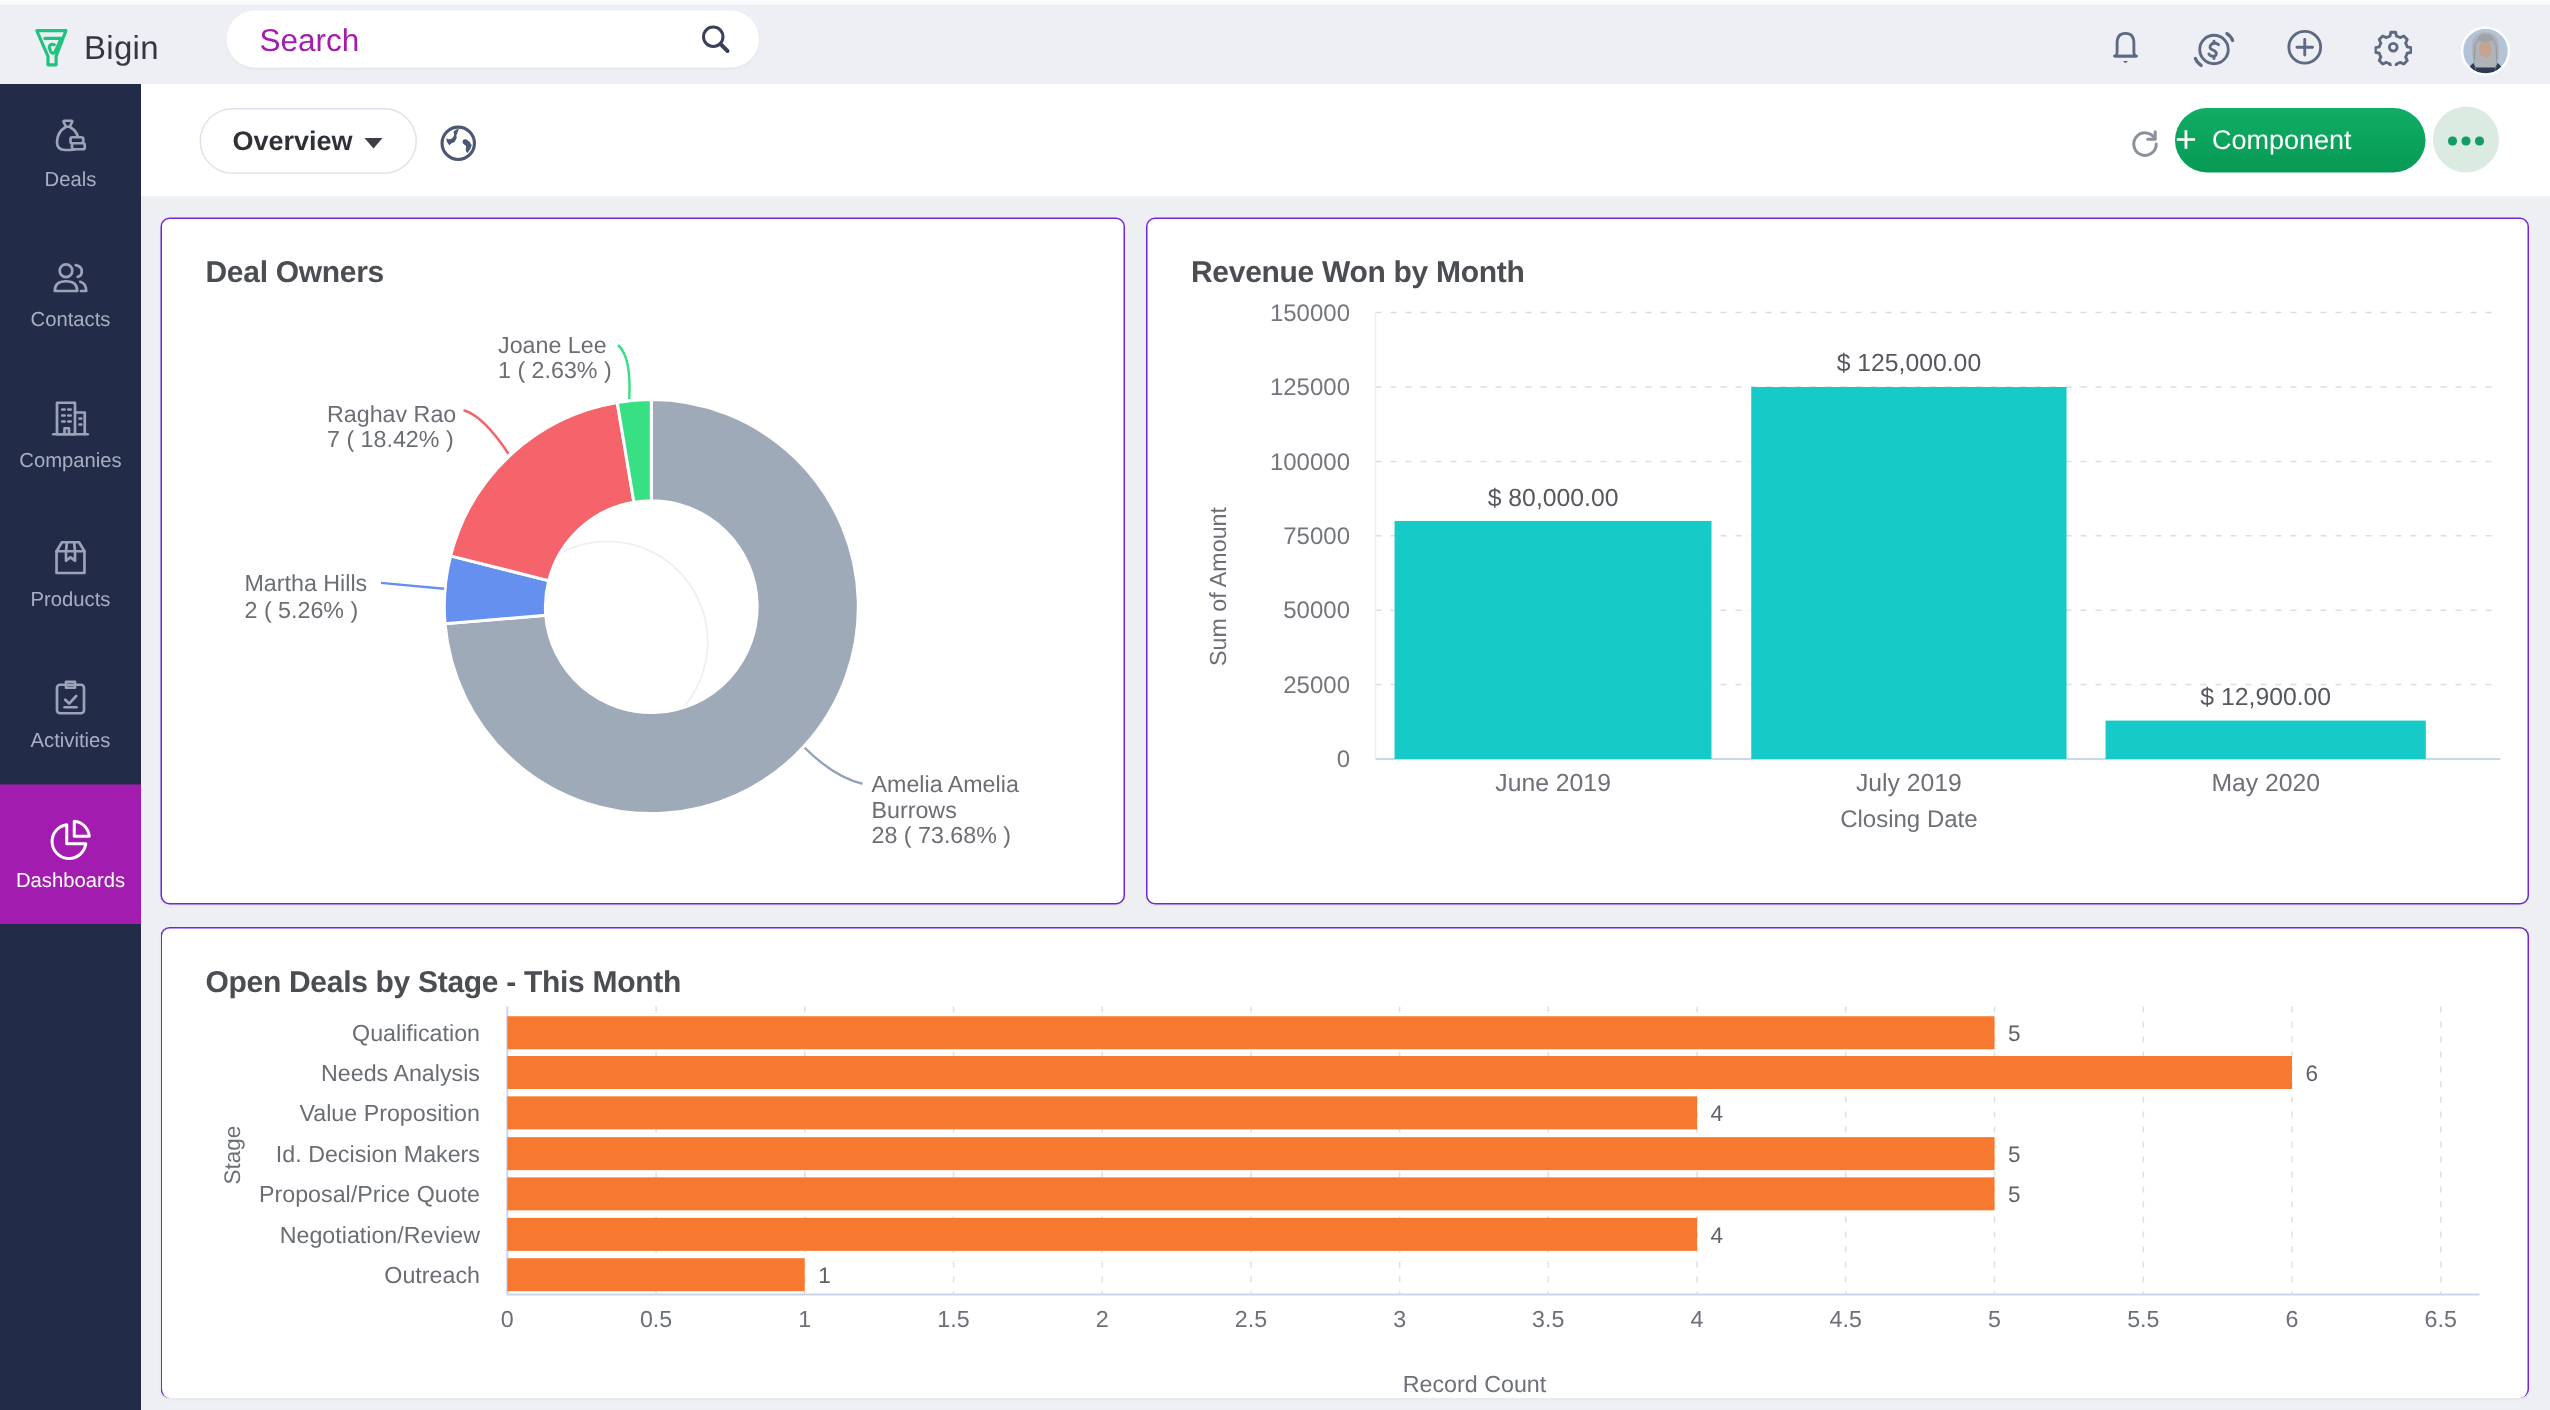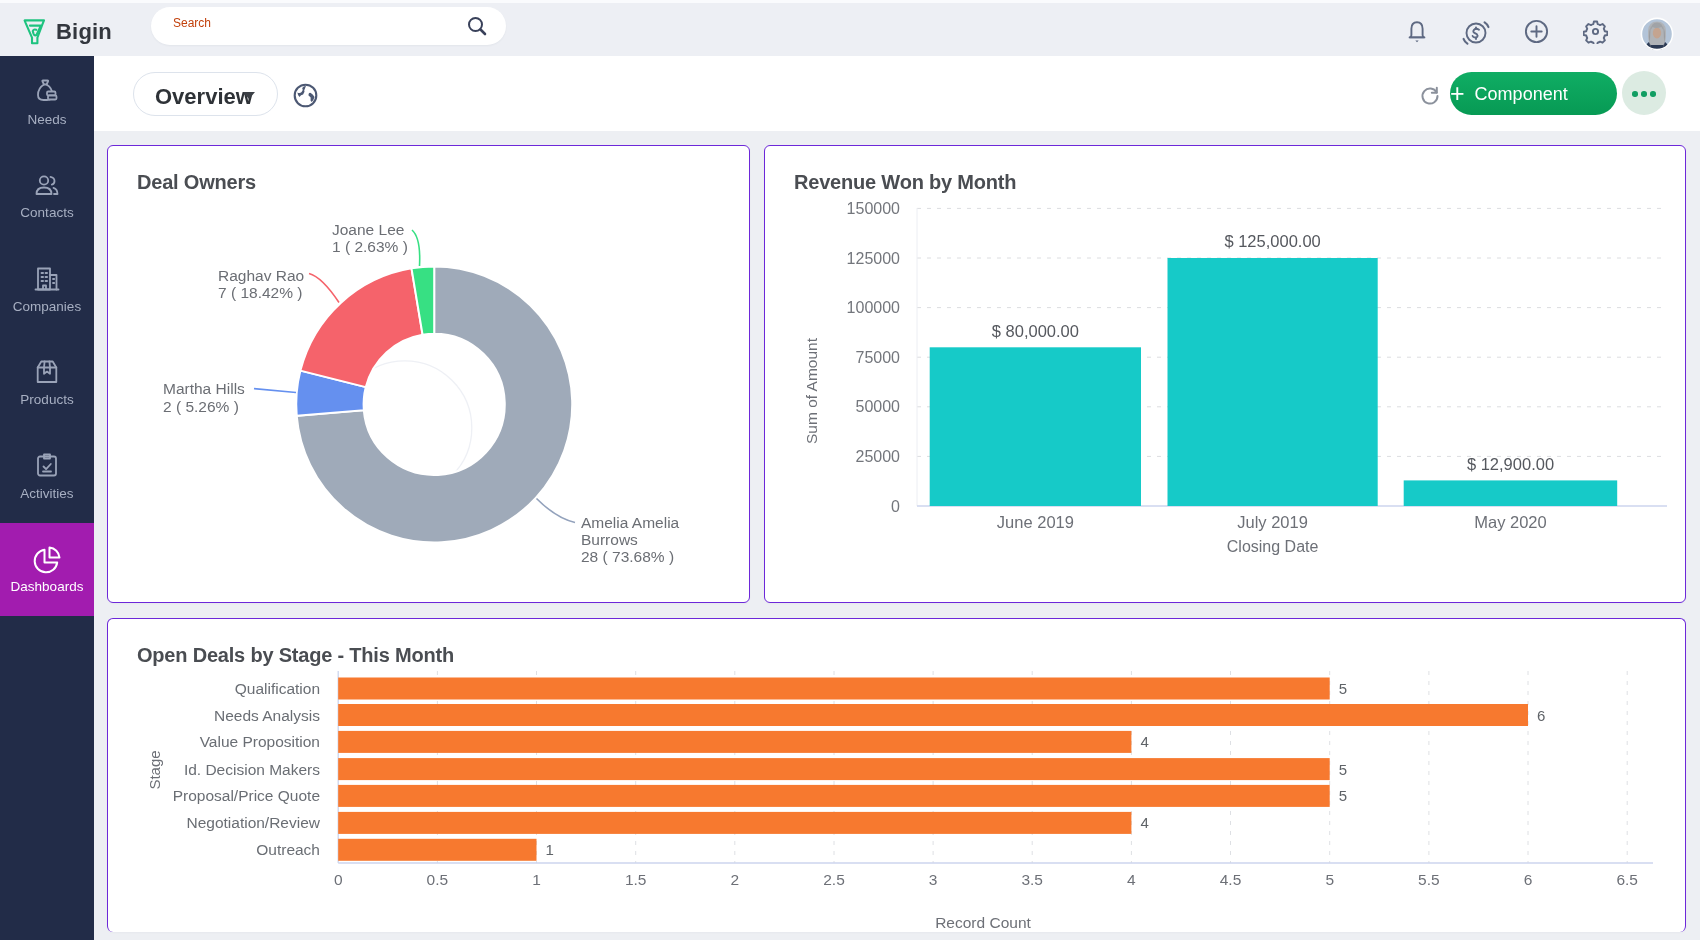--- a/index.html
+++ b/index.html
@@ -3,40 +3,40 @@
 <meta charset="utf-8">
 <style>
 * { margin:0; padding:0; box-sizing:border-box; }
 html,body { width:1700px; height:940px; overflow:hidden; background:#edeff3;
   font-family:"Liberation Sans", sans-serif; }
 .abs { position:absolute; }
 
 #topbar { position:absolute; left:0; top:0; width:1700px; height:56px;
   background:#edeff4; border-top:3px solid #fafbfd; }
 #logo { position:absolute; left:23px; top:16px; }
-#logotxt { position:absolute; left:56px; top:16px; font-size:22px; font-weight:700;
+#logotxt { position:absolute; left:56px; top:16px; font-size:22px; font-weight:400;
   color:#33373e; letter-spacing:0.2px; }
 #search { position:absolute; left:151px; top:4px; width:355px; height:38px;
   background:#fff; border-radius:19px; box-shadow:0 1px 2px rgba(40,50,80,.05); }
-#search span { position:absolute; left:22px; top:9px; font-size:12px; color:#c2410c; }
+#search span { position:absolute; left:22px; top:9px; font-size:21px; color:#a21caf; }
 #search svg { position:absolute; right:18px; top:8px; }
 .hicon { position:absolute; top:16px; }
 
 #sidebar { position:absolute; left:0; top:56px; width:94px; height:884px; background:#222c48; }
 .sitem { position:absolute; left:0; width:94px; height:93px; }
 .sitem svg { position:absolute; left:50%; top:20px; transform:translateX(-50%); }
 .sitem .lbl { position:absolute; left:0; top:56px; width:94px; text-align:center;
   font-size:13.5px; color:#a7afc2; }
 .sitem.active { background:#a21caf; }
 .sitem.active .lbl { color:#fff; }
 
 #mainrow { position:absolute; left:94px; top:56px; width:1606px; height:75px; background:#fff; }
 #ovpill { position:absolute; left:39px; top:16px; width:145px; height:44px;
   background:#fff; border:1px solid #dde3ec; border-radius:22px; }
-#ovpill .t { position:absolute; left:21px; top:11px; font-size:22px; font-weight:700; color:#2e3237; }
+#ovpill .t { position:absolute; left:21px; top:11px; font-size:18px; font-weight:700; color:#2e3237; }
 #ovpill .c { position:absolute; right:22px; top:19px; width:0; height:0;
   border-left:6px solid transparent; border-right:6px solid transparent; border-top:7px solid #3c4046; }
 #cmpbtn { position:absolute; left:1356px; top:16px; width:167px; height:43px; border-radius:22px;
   background:linear-gradient(180deg,#10ad64,#079a54); color:#fff; font-size:18px;
   text-align:left; line-height:43px; }
 #dots { position:absolute; left:1528px; top:15px; width:44px; height:44px; border-radius:50%;
   background:#dcebe2; }
 #dots i { position:absolute; top:20px; width:5.5px; height:5.5px; border-radius:50%; background:#129e63; }
 
 #dash { position:absolute; left:94px; top:131px; width:1606px; height:809px; background:#edeff3; }
@@ -104,21 +104,21 @@
 </div>
 
 <div id="sidebar">
   <div class="sitem" style="top:0px">
       <svg width="32" height="32" viewBox="0 0 32 32" fill="none" stroke="#9aa3b8" stroke-width="1.8" stroke-linecap="round" stroke-linejoin="round">
 <path d="M13 8.5 L11.5 5.5 Q11 4.5 12 4.5 L16.5 4.5 Q17.5 4.5 17 5.5 L15.5 8.5"></path>
 <path d="M13 8.5 h2.5 q6 3.5 6 10.5 0 5 -5.5 5 h-3.5 q-5.5 0 -5.5 -5 0 -7 6 -10.5 Z"></path>
 <rect x="16" y="15.5" width="8.5" height="4" rx="1.2" fill="#222c48"></rect>
 <rect x="17" y="19.5" width="8.5" height="4" rx="1.2" fill="#222c48"></rect>
 </svg>
-      <div class="lbl">Needs</div>
+      <div class="lbl">Deals</div>
     </div>
   <div class="sitem" style="top:187px">
       <svg width="32" height="32" viewBox="0 0 32 32" fill="none" stroke="#9aa3b8" stroke-width="1.8" stroke-linecap="round" stroke-linejoin="round">
 <rect x="7" y="5.5" width="12" height="21"></rect>
 <path d="M19 12 h6.5 v14.5"></path>
 <path d="M4.5 26.5 h23"></path>
 <path d="M10.5 10 h1.6 M14.5 10 h1.6 M10.5 14 h1.6 M14.5 14 h1.6 M10.5 18 h1.6 M14.5 18 h1.6 M22 16 h1.2 M22 20 h1.2"></path>
 <path d="M12 26 v-3.5 h3 v3.5"></path>
 </svg>
       <div class="lbl">Companies</div>

